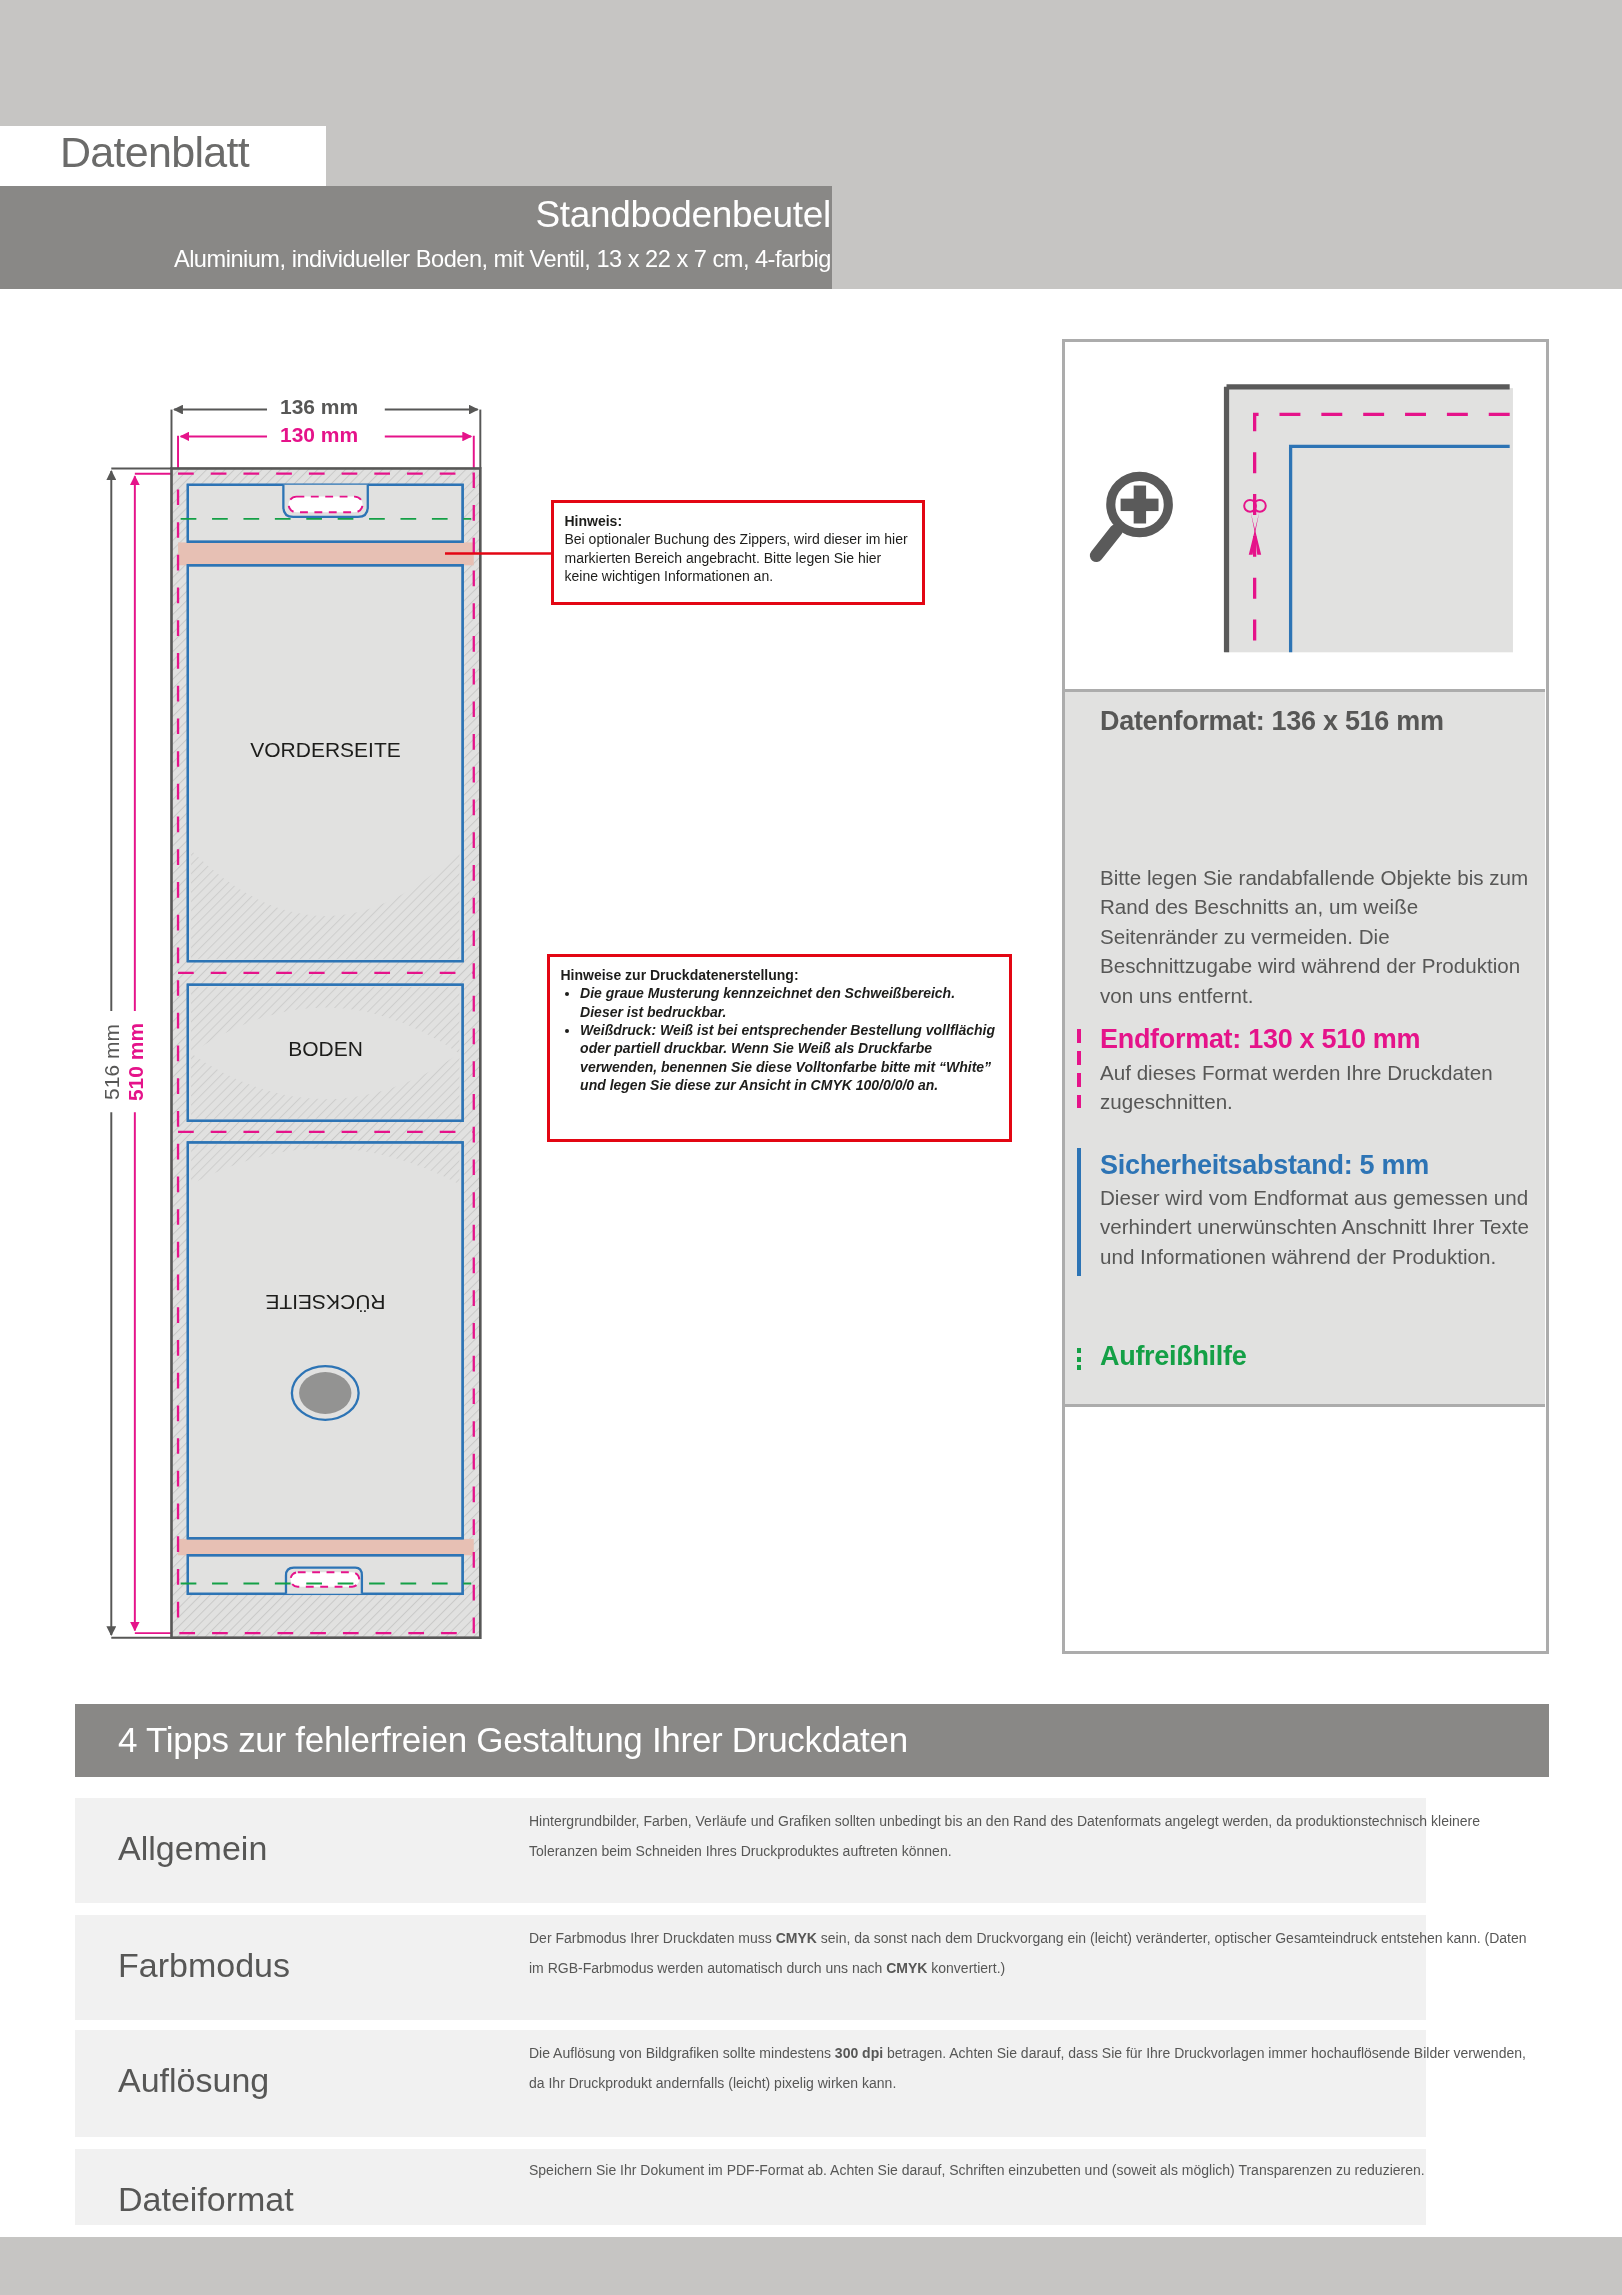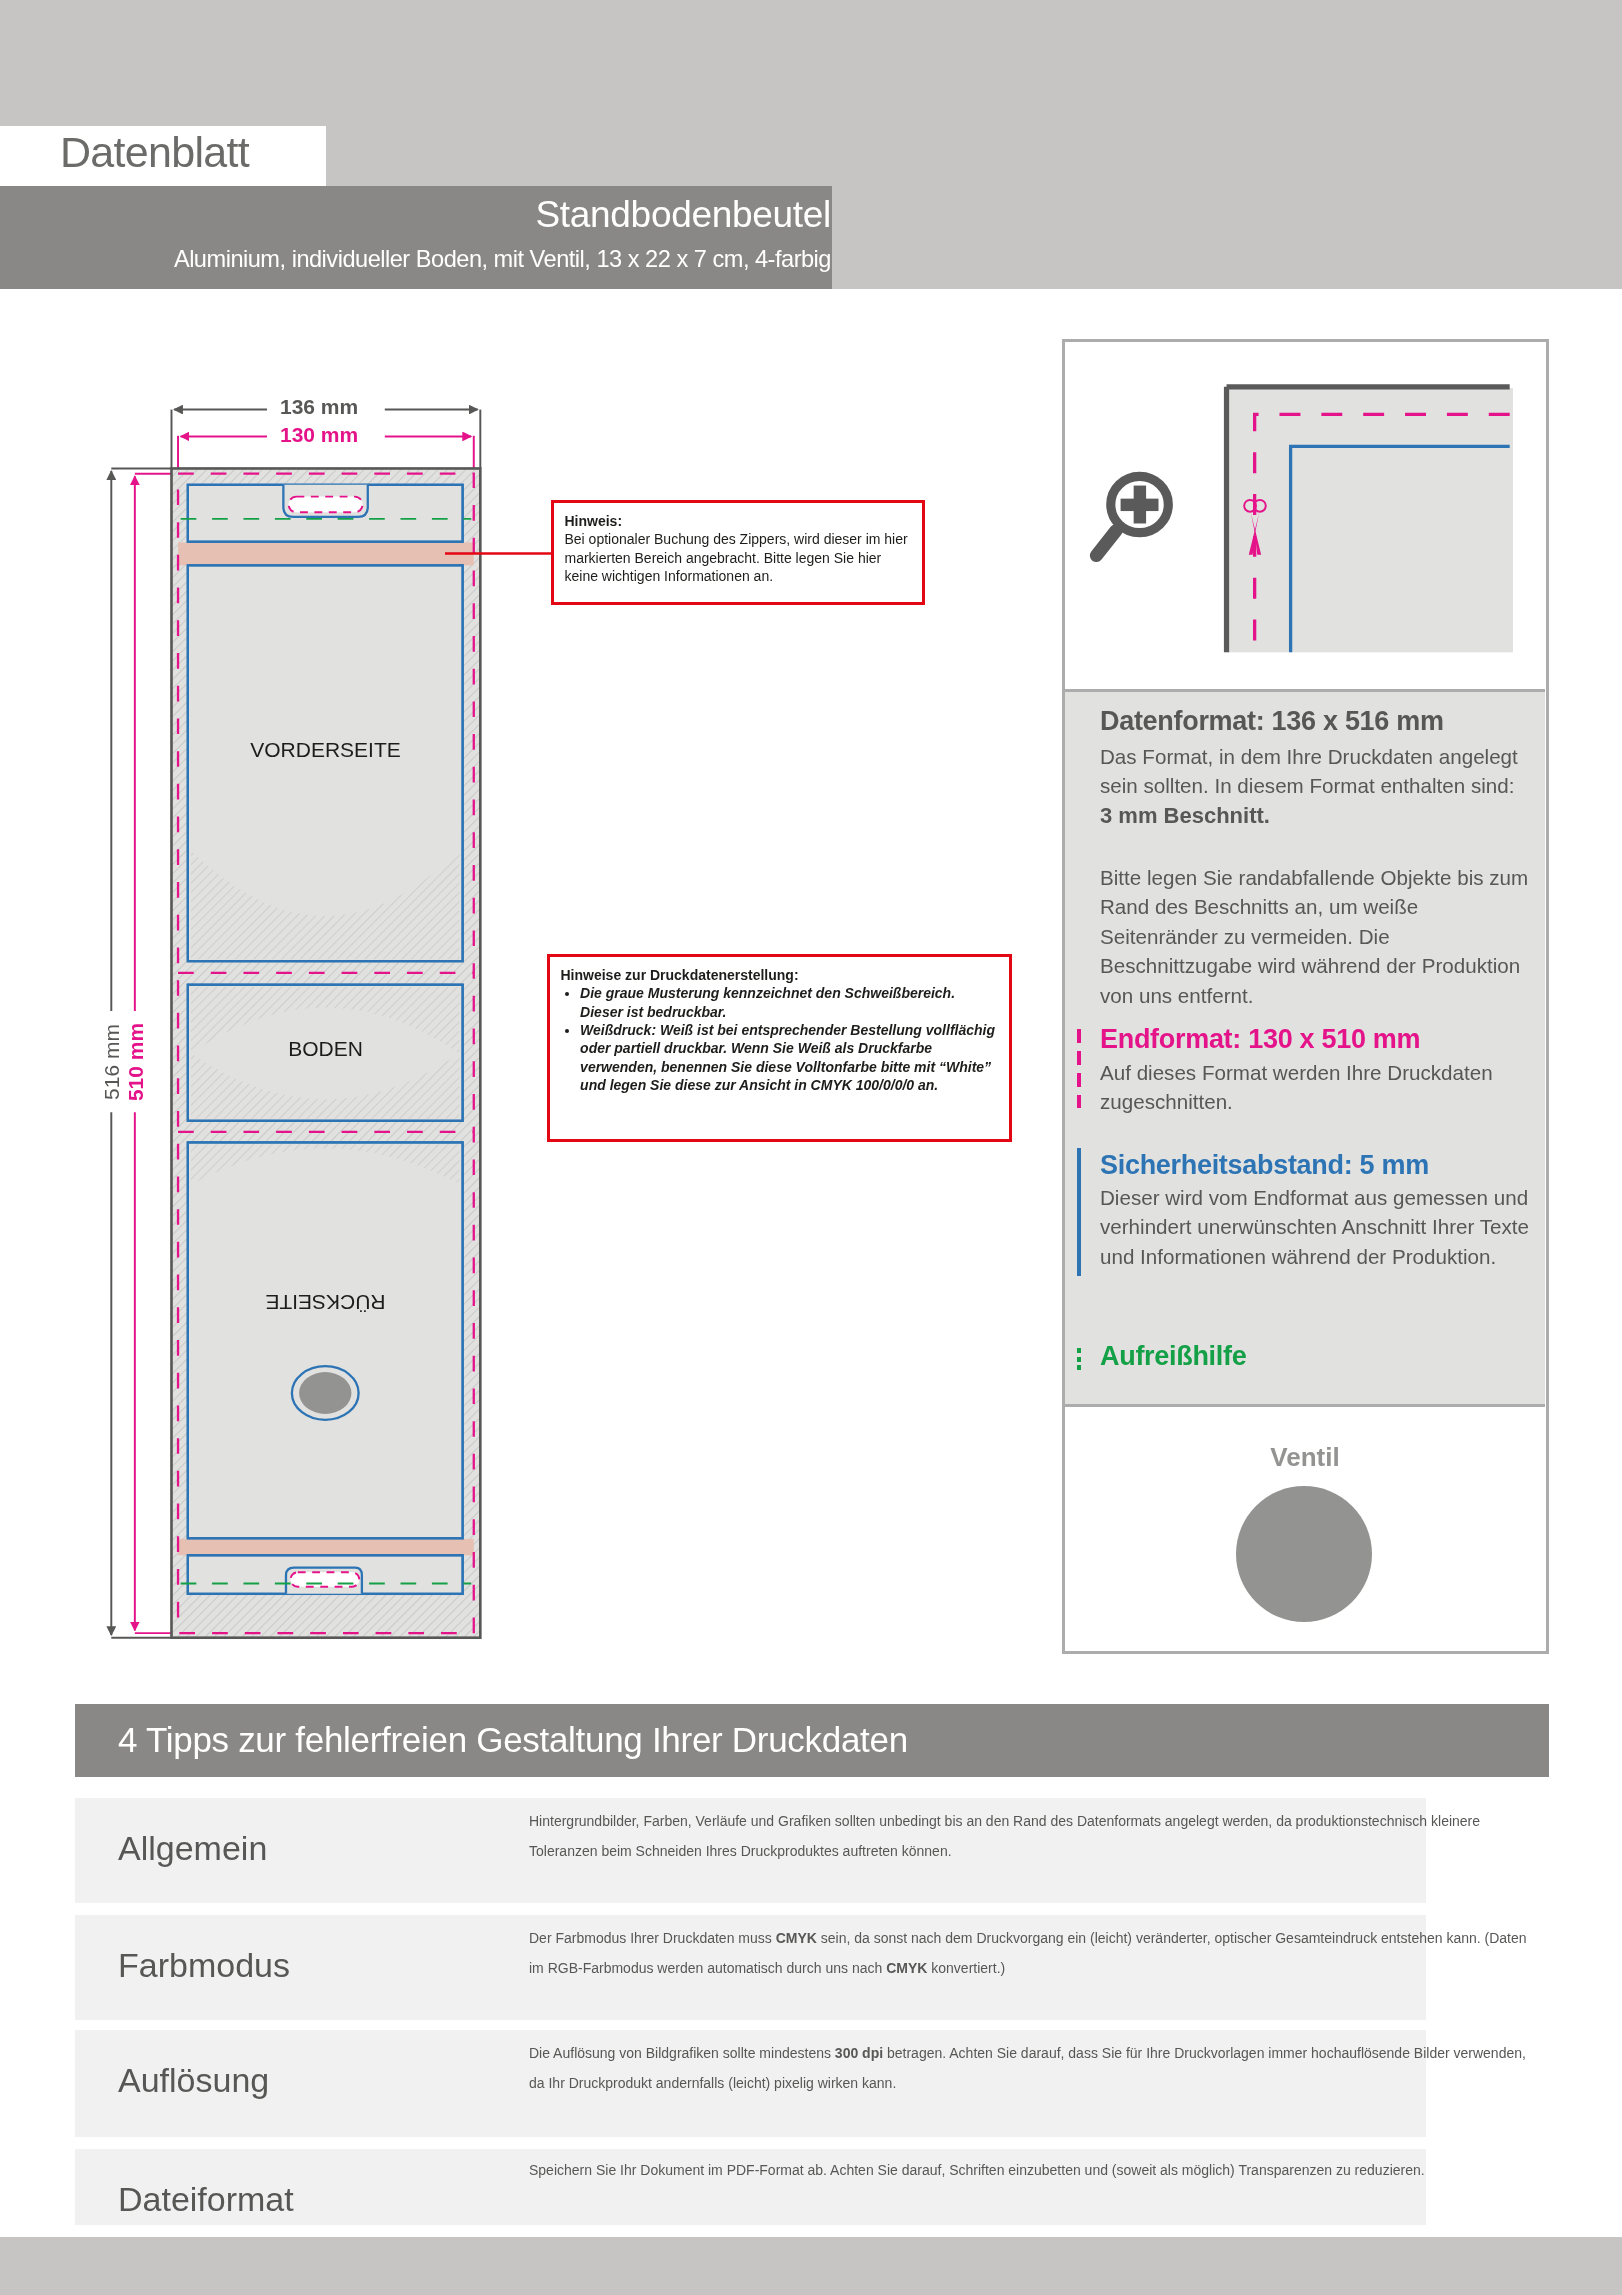--- a/index.html
+++ b/index.html
@@ -172,39 +172,34 @@
         <circle cx="283" cy="250" r="9" fill="none" stroke="#e5138a" stroke-width="3"></circle>
         <circle cx="298" cy="250" r="9" fill="none" stroke="#e5138a" stroke-width="3"></circle>
         <path d="M284,260 L300,325 L294,325 L290,290 Z"></path>
         <path d="M297,260 L281,325 L287,325 L291,290 Z"></path>
       </g>
     </svg>
   </div>
 
   <div id="rp-info" class="abs">
     <div class="abs rp-h" style="left:35px;top:14.4px;color:#575756;">Datenformat: 136 x 516 mm</div>
-    <div class="abs rp-p" style="left:35px;top:50px;width:432px;"><span>Das Format, in dem Ihre Druckdaten angelegt sein sollten. In diesem Format enthalten sind: </span><b style="font-size:22px;">3 mm Beschnitt.</b></div>
     <div class="abs rp-p" style="left:35px;top:171px;width:432px;">Bitte legen Sie randabfallende Objekte bis zum Rand des Beschnitts an, um weiße Seitenränder zu vermeiden. Die Beschnittzugabe wird während der Produktion von uns entfernt.</div>
 
     <div class="bar" style="top:337px;height:79px;background:repeating-linear-gradient(#e5138a 0 14.4px,transparent 14.4px 22px);"></div>
     <div class="abs rp-h" style="left:35px;top:332px;color:#e5138a;">Endformat: 130 x 510 mm</div>
     <div class="abs rp-p" style="left:35px;top:366px;width:432px;">Auf dieses Format werden Ihre Druckdaten zugeschnitten.</div>
 
     <div class="bar" style="top:456px;height:128px;background:#2d74b5;"></div>
     <div class="abs rp-h" style="left:35px;top:458px;color:#2d74b5;">Sicherheitsabstand: 5 mm</div>
     <div class="abs rp-p" style="left:35px;top:491px;width:445px;">Dieser wird vom Endformat aus gemessen und verhindert unerwünschten Anschnitt Ihrer Texte und Informationen während der Produktion.</div>
 
     <div class="bar" style="top:656px;height:22px;background:repeating-linear-gradient(#14a046 0 5.2px,transparent 5.2px 8.5px);"></div>
     <div class="abs rp-h" style="left:35px;top:649px;color:#14a046;">Aufreißhilfe</div>
   </div>
 
-  <div id="rp-ventil" class="abs">
-    <div class="abs" style="left:0;top:35px;width:480px;text-align:center;font-size:26px;font-weight:bold;color:#939392;">Ventil</div>
-    <div class="abs" style="left:171px;top:79px;width:136px;height:136px;border-radius:50%;background:#939392;"></div>
-  </div>
 </div>
 
 <div id="tips-head" class="abs">
   <div id="tips-head-text" class="abs">4 Tipps zur fehlerfreien Gestaltung Ihrer Druckdaten</div>
 </div>
 
 <div class="tip-row" style="top:1798px;height:105px;">
   <div class="tip-label" style="top:31px;">Allgemein</div>
   <div class="tip-text" style="top:9.2px;"><span>Hintergrundbilder, Farben, Verläufe und Grafiken sollten unbedingt bis an den Rand des Datenformats angelegt werden, da produktionstechnisch kleinere Toleranzen beim Schneiden Ihres Druckproduktes auftreten können.</span></div>
 </div>

